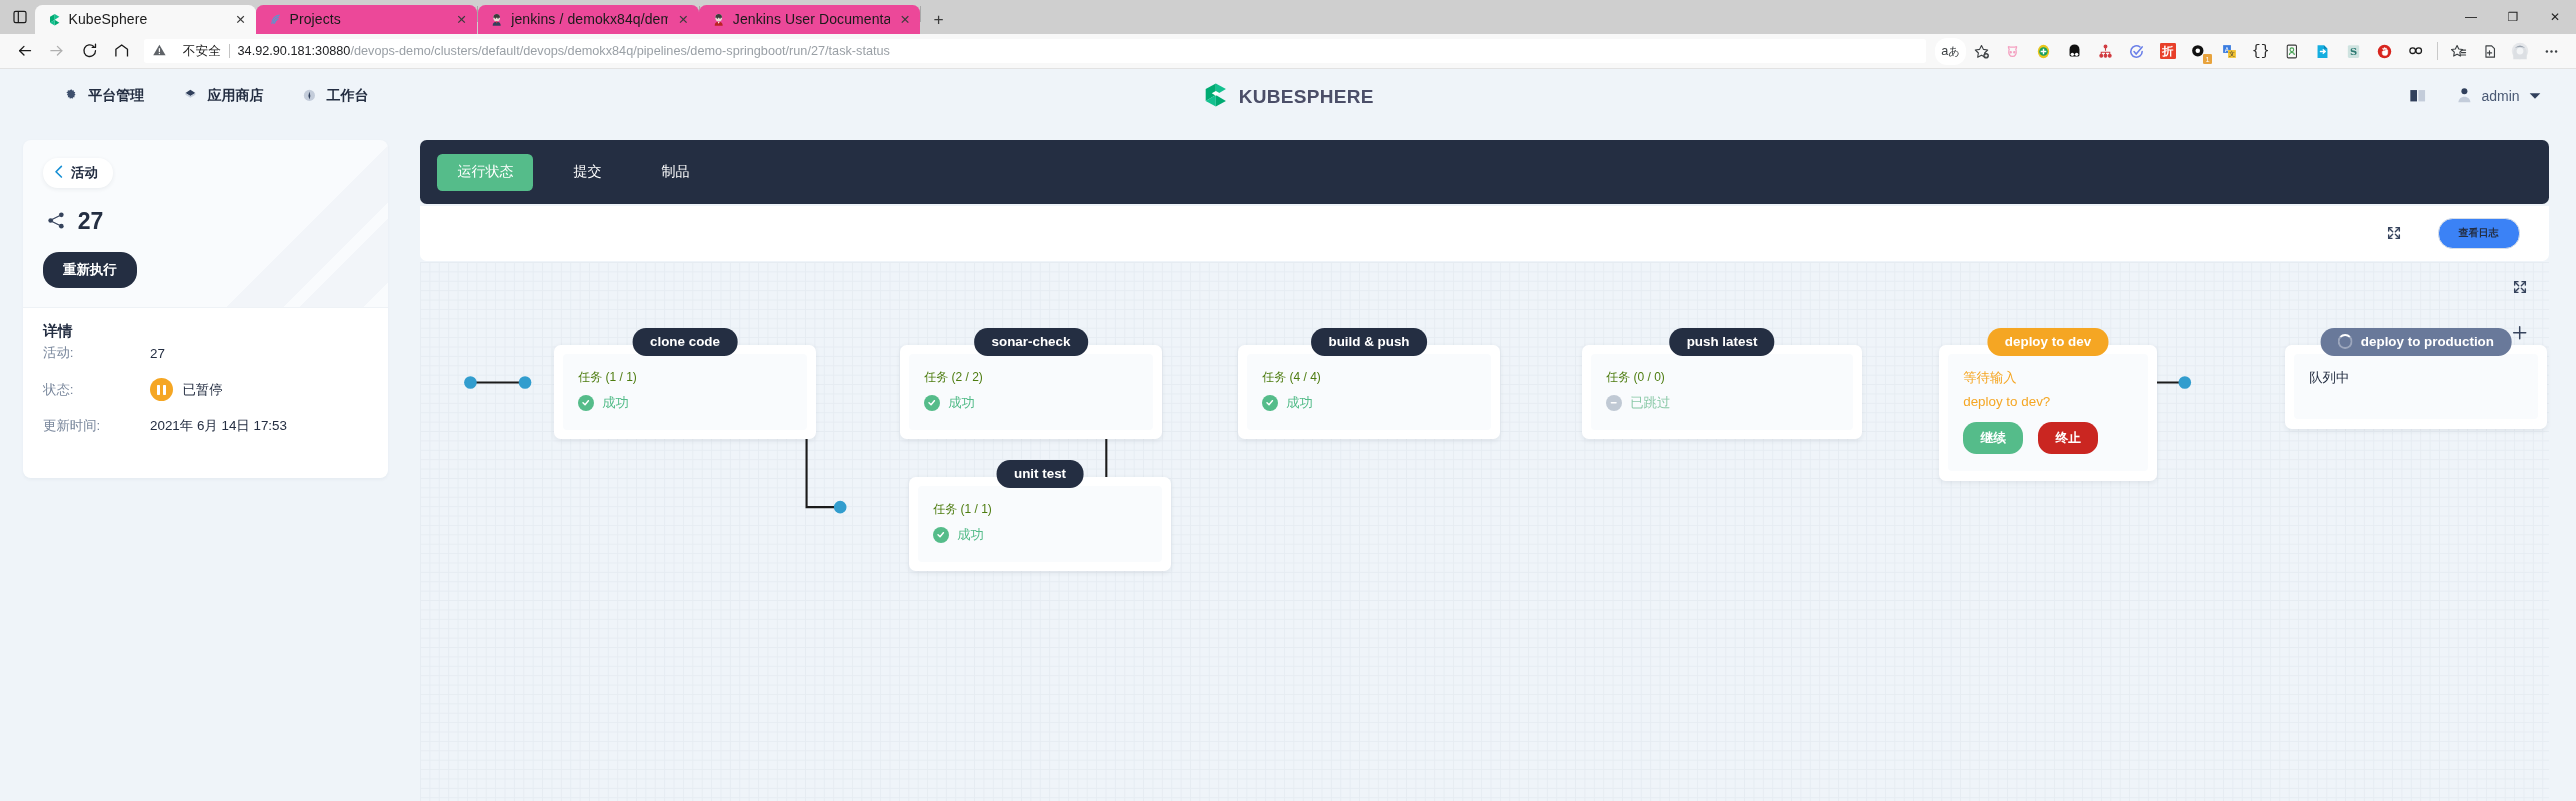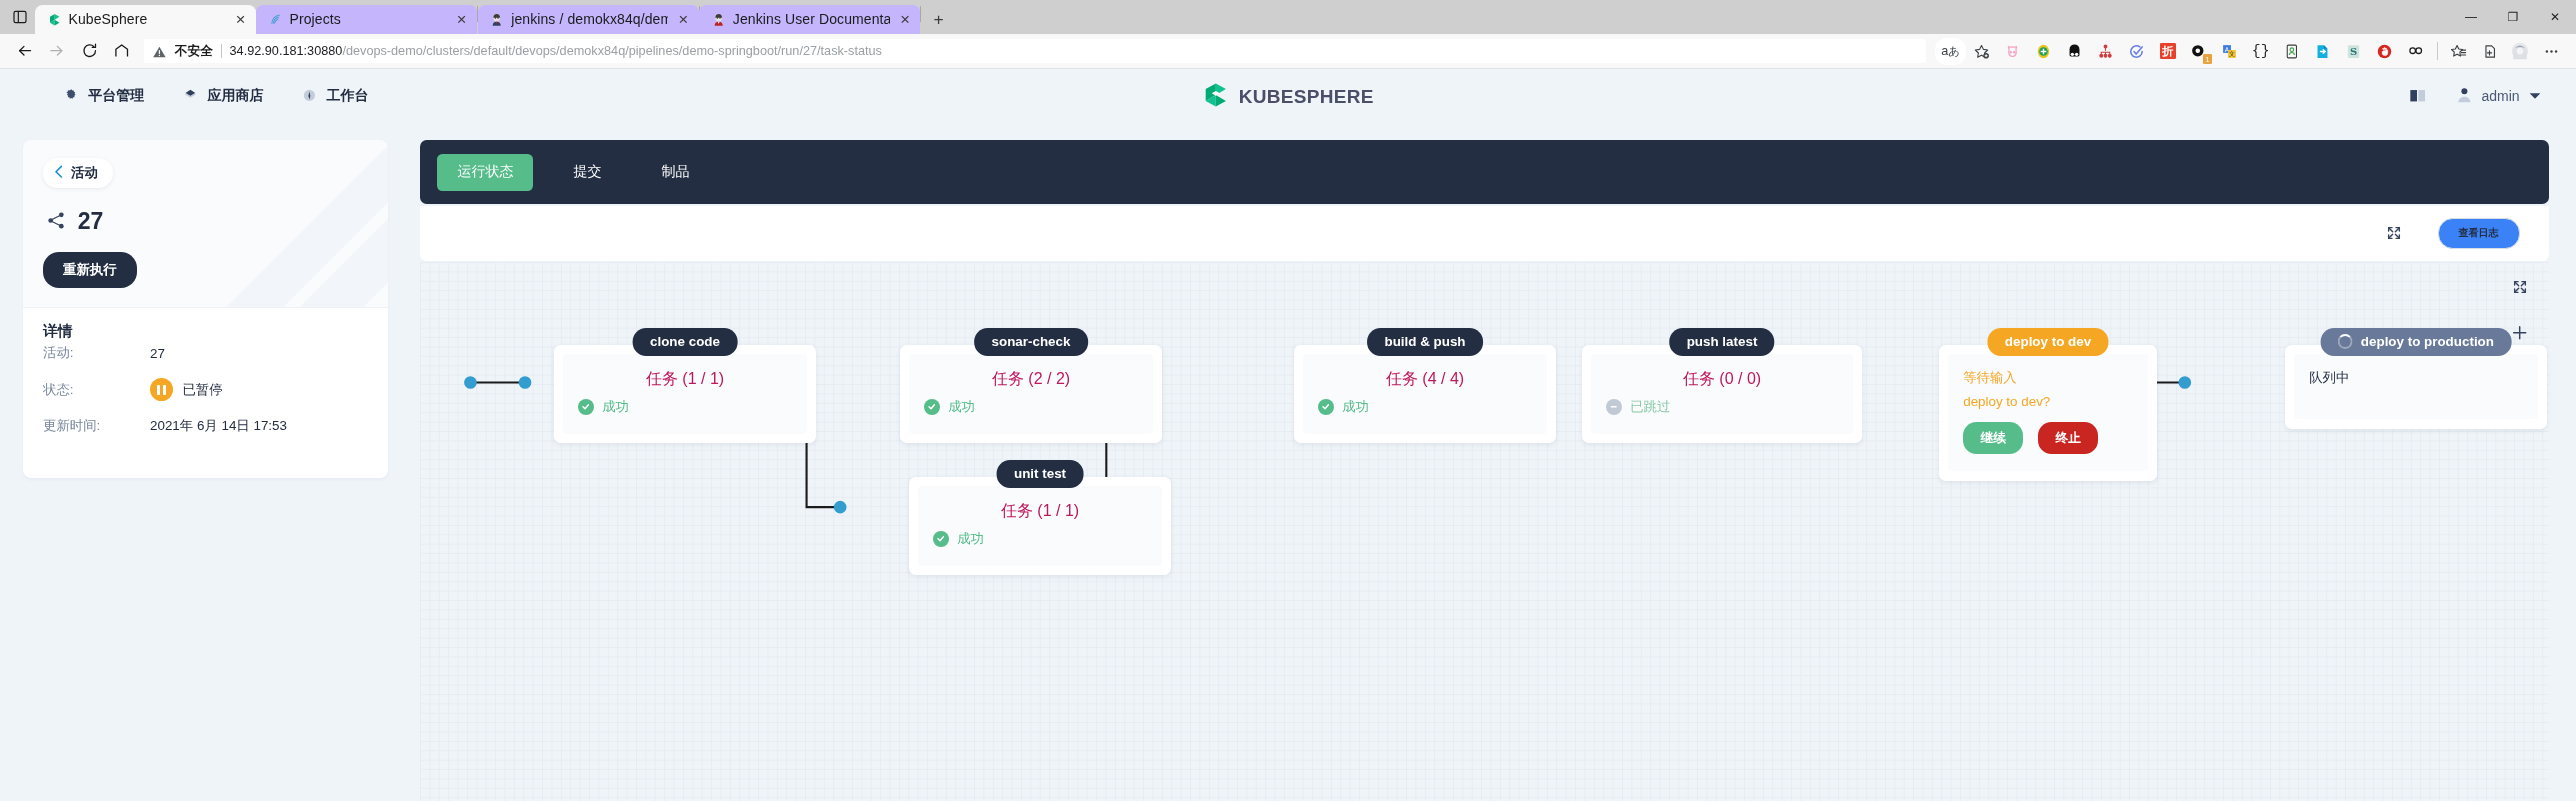--- a/index.html
+++ b/index.html
@@ -17,21 +17,21 @@
   }
   .tabstrip-left-icon{
     width:31px; height:34px; display:flex; align-items:center; justify-content:center;
     flex:none;
   }
   .tabstrip-left-icon svg{ display:block; }
   .btab{
     height:29.5px; width:221px; border-radius:7.4px 7.4px 0 0;
     display:flex; align-items:center; gap:6.7px; padding:0 6.7px 0 12px;
     font-size:14px; color:#1b1b1b; position:relative; flex:none;
-    background:#c4b5fd;
+    background:#ec4899;
   }
   .btab.active{ background:#f8f8f8; }
   .btab .favicon{ width:14.8px; height:14.8px; flex:none; display:flex; align-items:center; justify-content:center;}
   .btab .ttl{
     flex:1; white-space:nowrap; overflow:hidden; text-overflow:clip;
     font-size:14px; letter-spacing:0.1px;
   }
   .btab .tclose{
     width:17.4px; height:17.4px; flex:none; display:flex; align-items:center; justify-content:center;
     font-size:12.7px; color:#3b3b3b;
@@ -54,21 +54,21 @@
     padding:0 9.4px; gap:1.3px; border-bottom:0.7px solid #e2e2e2;
   }
   .navbtn{
     width:31px;height:31px;display:flex;align-items:center;justify-content:center;flex:none;
   }
   .omnibox{
     flex:1; height:24px; background:#ffffff; border-radius:2.7px;
     display:flex; align-items:center; margin:0 8px 0 5.4px; padding:0 8px;
     min-width:0;
   }
-  .not-secure{display:flex;align-items:flex-end;gap:8px;flex:none;font-weight:bold;}
+  .not-secure{display:flex;align-items:flex-start;gap:16px;flex:none;}
   .not-secure .lbl{font-size:12.7px;color:#1b1b1b;}
   .omni-div{width:0.7px;height:14.8px;background:#c4c4c4;margin:0 8px;flex:none;}
   .url{
     font-size:12.7px; color:#9aa0a6; white-space:nowrap; overflow:hidden;
     text-overflow:ellipsis;
   }
   .url .host{color:#202124;}
   .tb-icons{display:flex;align-items:center;gap:0px;flex:none;}
   .tbi{
     width:31px;height:31px;display:flex;align-items:center;justify-content:center;flex:none;
@@ -185,21 +185,21 @@
     background:#f9fbfd; border-radius:4px; padding:14.8px 14.8px 17.4px 14.8px;
   }
   .stage-label{
     position:absolute; top:-17.4px; left:50%; transform:translateX(-50%);
     background:#242e42; color:#fff; font-size:13.4px; font-weight:bold;
     border-radius:13.4px; padding:6.7px 17.4px; white-space:nowrap; z-index:5;
     display:flex; align-items:center; gap:8px;
   }
   .stage-label.warn{ background:#f5a623; }
   .stage-label.queued{ background:#69799a; }
-  .task-line{ font-size:16px; color:#be185d; margin-bottom:8px; white-space:nowrap;text-align:center;}
+  .task-line{ font-size:12px; color:#4d7c0f; margin-bottom:8px; white-space:nowrap;}
   .status-line{ display:flex; align-items:center; gap:8px; font-size:13.4px; }
   .status-line.success{ color:#55bc8a; }
   .status-line.skipped{ color:#8bc9a8; }
   .ico-check{
     width:16px;height:16px;border-radius:50%;background:#55bc8a;flex:none;
     display:flex;align-items:center;justify-content:center;
   }
   .ico-skip{
     width:16px;height:16px;border-radius:50%;background:#c0c9d4;flex:none;
     display:flex;align-items:center;justify-content:center;
@@ -726,21 +726,21 @@
                     <svg width="9.4" height="9.4" viewBox="0 0 14 14" fill="none" stroke="#fff" stroke-width="2.2" stroke-linecap="round" stroke-linejoin="round">
                       <polyline points="3,7.2 6,10 11,4"></polyline>
                     </svg>
                   </span>
                 <span>成功</span>
               </div>
             </div>
           </div>
         </div>
 
-        <div class="stage" style="left:874px;top:83px;width:262px;">
+        <div class="stage" style="left:818px;top:83px;width:262px;">
           <div class="stage-label">build &amp; push</div>
           <div class="stage-card">
             <div class="stage-inner">
               <div class="task-line">任务 (4 / 4)</div>
               <div class="status-line success">
                 <span class="ico-check">
                     <svg width="9.4" height="9.4" viewBox="0 0 14 14" fill="none" stroke="#fff" stroke-width="2.2" stroke-linecap="round" stroke-linejoin="round">
                       <polyline points="3,7.2 6,10 11,4"></polyline>
                     </svg>
                   </span>

